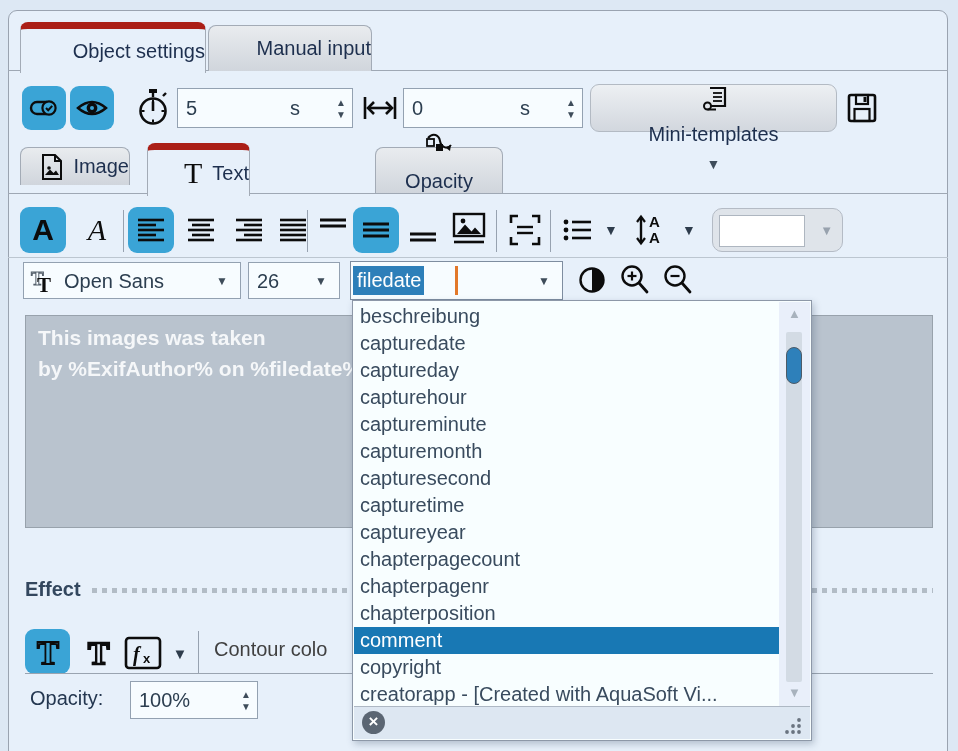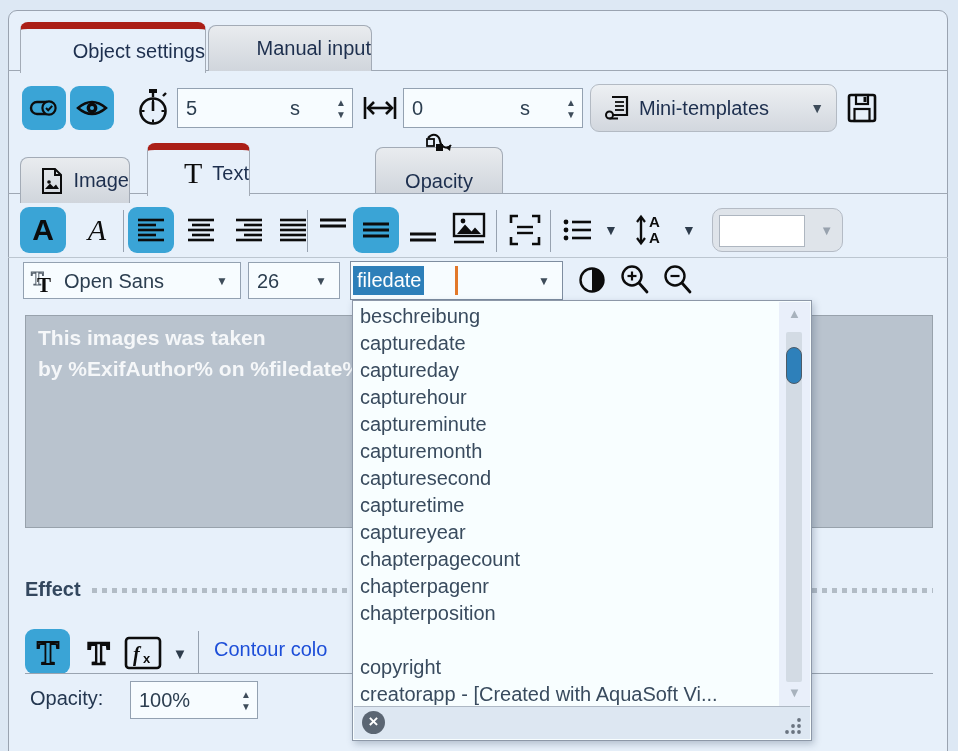--- a/index.html
+++ b/index.html
@@ -111,21 +111,21 @@
   </div>
   <div class="field" style="left:403px;top:88px;width:180px;height:40px;">
     <span class="val">0</span>
     <span class="unit" style="right:52px;">s</span>
     <span class="spinarrows">
         <span>▲</span>
         <span>▼</span>
       </span>
   </div>
   <div class="abs" style="left:590px;top:84px;width:247px;height:48px;box-sizing:border-box;border:1px solid #b3bac3;
-       border-radius:9px;background:linear-gradient(#edf0f3,#d2d7de);display:flex;align-items:center;padding:0 12px;gap:10px;">
+       border-radius:9px;background:linear-gradient(#edf0f3,#d2d7de);display:flex;align-items:center;padding:0 12px;gap:10px;flex-direction:column;">
     <span>
       <svg width="26" height="28" viewBox="0 0 26 28">
         <path d="M9,3 H24 V21 H10" fill="none" stroke="#0c0c0c" stroke-width="2.2"></path>
         <line x1="12" y1="8" x2="21" y2="8" stroke="#0c0c0c" stroke-width="1.8"></line>
         <line x1="12" y1="12" x2="21" y2="12" stroke="#0c0c0c" stroke-width="1.8"></line>
         <line x1="12" y1="16" x2="21" y2="16" stroke="#0c0c0c" stroke-width="1.8"></line>
         <path d="M10,21 a3.5,3.5 0 1 1 -7,0 a3.5,3.5 0 0 1 7,0 Z" fill="none" stroke="#0c0c0c" stroke-width="2"></path>
         <path d="M6.5,24.5 H15" stroke="#0c0c0c" stroke-width="2"></path>
       </svg>
     </span>
@@ -137,21 +137,21 @@
       <svg width="32" height="32" viewBox="0 0 32 32">
         <rect x="3" y="3" width="26" height="26" rx="2" fill="none" stroke="#0c0c0c" stroke-width="2.6"></rect>
         <rect x="10" y="3" width="12" height="9" fill="none" stroke="#0c0c0c" stroke-width="2.2"></rect>
         <rect x="17.5" y="5" width="3" height="5" fill="#0c0c0c"></rect>
         <rect x="8.5" y="17" width="15" height="12" fill="none" stroke="#0c0c0c" stroke-width="2.2"></rect>
       </svg>
     </span>
   </div>
 
   <div class="hline" style="top:193px;"></div>
-  <div class="tab" style="left:20px;top:157px;width:110px;height:46px;">
+  <div class="tab" style="left:20px;top:147px;width:110px;height:38px;">
     <span>
       <svg width="22" height="28" viewBox="0 0 22 28">
         <path d="M2,2 H14 L20,8 V26 H2 Z" fill="none" stroke="#0c0c0c" stroke-width="2"></path>
         <path d="M14,2 V8 H20" fill="none" stroke="#0c0c0c" stroke-width="2"></path>
         <circle cx="8" cy="15" r="1.8" fill="#0c0c0c"></circle>
         <path d="M4,22 L9,16.5 L12.5,20 L15,17.5 L18,22 Z" fill="#0c0c0c"></path>
       </svg>
     </span>
     <span class="lbl">Image</span>
   </div>
@@ -385,21 +385,21 @@
         <rect x="3" y="3" width="34" height="30" rx="3" fill="none" stroke="#0c0c0c" stroke-width="2.6"></rect>
         <text x="10" y="26" font-family="Liberation Serif" font-size="20" font-style="italic" font-weight="bold" fill="#0c0c0c">f</text>
         <text x="20" y="28" font-family="Liberation Sans" font-size="13" font-weight="bold" fill="#0c0c0c">x</text>
       </svg>
     </span>
   </div>
   <div class="flatbtn" style="left:166px;top:634px;width:28px;height:38px;">
     <span style="font-size:15px;color:#2e3c4c;">▼</span>
   </div>
   <div class="vsep" style="left:198px;top:631px;height:42px;"></div>
-  <div class="abs lbl" style="left:214px;top:638px;color:#1d4ed8;white-space:nowrap;">Contour colo</div>
+  <div class="abs lbl" style="left:214px;top:638px;color:#404040;white-space:nowrap;">Contour colo</div>
   <div class="hline" style="top:673px;left:25px;width:908px;border-top:1px solid #9aa4b0;"></div>
 
   <div class="abs lbl" style="left:30px;top:687px;color:#243750;">Opacity:</div>
   <div class="field" style="left:130px;top:681px;width:128px;height:38px;">
     <span class="val">100%</span>
     <span class="spinarrows">
         <span>▲</span>
         <span>▼</span>
       </span>
   </div>
@@ -410,20 +410,21 @@
     <div class="vrow" style="top:56px;">captureday</div>
     <div class="vrow" style="top:83px;">capturehour</div>
     <div class="vrow" style="top:110px;">captureminute</div>
     <div class="vrow" style="top:137px;">capturemonth</div>
     <div class="vrow" style="top:164px;">capturesecond</div>
     <div class="vrow" style="top:191px;">capturetime</div>
     <div class="vrow" style="top:218px;">captureyear</div>
     <div class="vrow" style="top:245px;">chapterpagecount</div>
     <div class="vrow" style="top:272px;">chapterpagenr</div>
     <div class="vrow" style="top:299px;">chapterposition</div>
+    <div class="vrow sel" style="top:326px;">comment</div>
     <div class="vrow" style="top:353px;">copyright</div>
     <div class="vrow" style="top:380px;">creatorapp  -  [Created with AquaSoft Vi...</div>
 
     <div class="dd-scroll">
       <span class="sbarrow" style="top:4px;">▲</span>
       <div class="dd-track"></div>
       <div class="dd-thumb"></div>
       <span class="sbarrow" style="bottom:6px;">▼</span>
     </div>
 

